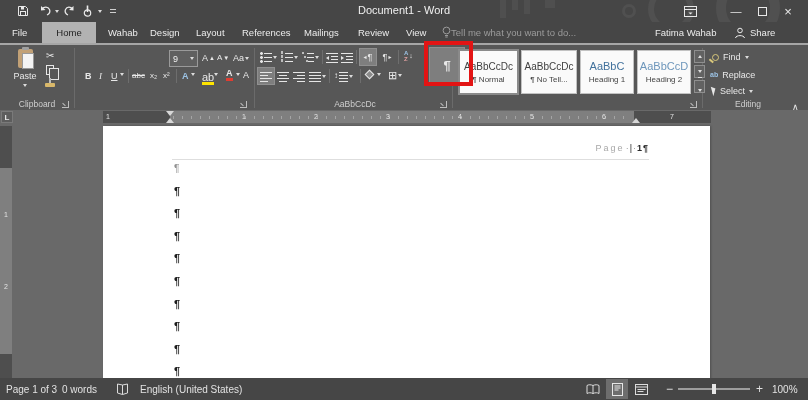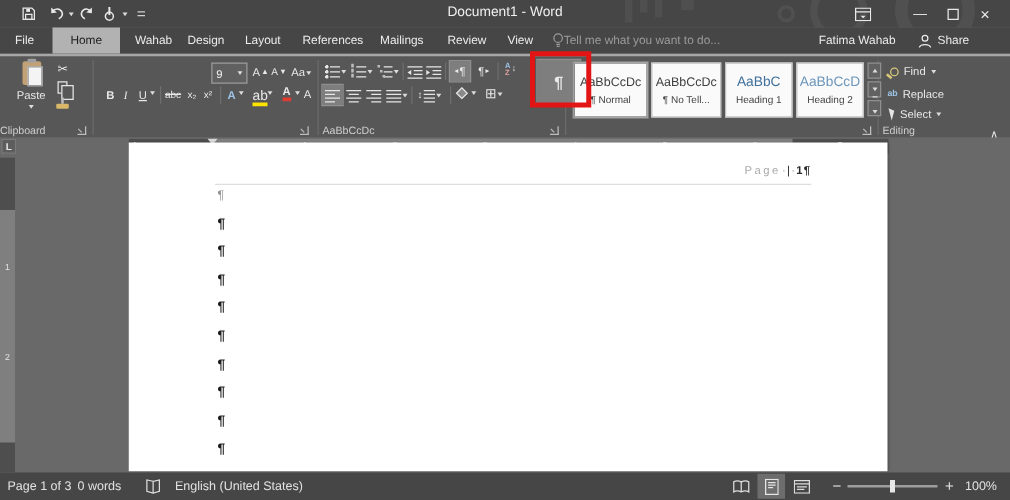--- a/index.html
+++ b/index.html
@@ -20,21 +20,21 @@
 
 .tabrow{position:absolute;left:0;top:22px;width:808px;height:21px;background:#464646}
 .rtab{position:absolute;top:0;height:21px;display:flex;align-items:center;justify-content:center;font-size:9.5px;color:#ececec;padding:0 10px}
 .rtab.active{background:#b2b2b2;color:#1f1f1f}
 .tellme{position:absolute;top:0;height:21px;display:flex;align-items:center;gap:0;font-size:9.5px;color:#9b9b9b}
 .acct{position:absolute;top:0;height:21px;display:flex;align-items:center;gap:4px;font-size:9.5px;color:#ececec}
 
 
 .ribbon{position:absolute;left:0;top:43px;width:808px;height:67px;background:#575757;border-top:2px solid #a6a6a6;color:#e8e8e8}
 .gdiv{position:absolute;top:3px;width:1px;height:60px;background:#6b6b6b}
-.glabel{position:absolute;top:54px;font-size:8.5px;color:#cfcfcf;text-align:left}
+.glabel{position:absolute;top:54px;font-size:8.5px;color:#cfcfcf;text-align:center}
 .dlg{position:absolute;top:56px;width:7px;height:7px;border-right:1px solid #bdbdbd;border-bottom:1px solid #bdbdbd}
 .dlg::after{content:"";position:absolute;left:0;top:3px;width:4px;height:1px;background:#bdbdbd;transform:rotate(45deg)}
 .s{position:absolute;font-size:9px;color:#e8e8e8;line-height:12px;display:flex;align-items:center;gap:1px}
 .pressed{background:#7e7e7e;outline:1px solid #8f8f8f}
 .combo{position:absolute;height:17px;border:1px solid #9a9a9a;background:#606060;display:flex;align-items:center;font-size:9px;color:#f2f2f2;padding:0 3px;justify-content:space-between}
 .bars{display:inline-block;width:12px;height:12px;background-repeat:no-repeat}
 .b-left{background-image:linear-gradient(#e6e6e6,#e6e6e6),linear-gradient(#e6e6e6,#e6e6e6),linear-gradient(#e6e6e6,#e6e6e6),linear-gradient(#e6e6e6,#e6e6e6);background-size:12px 1px,8px 1px,12px 1px,8px 1px;background-position:0 2px,0 5px,0 8px,0 11px}
 .b-center{background-image:linear-gradient(#e6e6e6,#e6e6e6),linear-gradient(#e6e6e6,#e6e6e6),linear-gradient(#e6e6e6,#e6e6e6),linear-gradient(#e6e6e6,#e6e6e6);background-size:12px 1px,8px 1px,12px 1px,8px 1px;background-position:0 2px,2px 5px,0 8px,2px 11px}
 .b-right{background-image:linear-gradient(#e6e6e6,#e6e6e6),linear-gradient(#e6e6e6,#e6e6e6),linear-gradient(#e6e6e6,#e6e6e6),linear-gradient(#e6e6e6,#e6e6e6);background-size:12px 1px,8px 1px,12px 1px,8px 1px;background-position:0 2px,4px 5px,0 8px,4px 11px}
 .b-just{background-image:linear-gradient(#e6e6e6,#e6e6e6),linear-gradient(#e6e6e6,#e6e6e6),linear-gradient(#e6e6e6,#e6e6e6),linear-gradient(#e6e6e6,#e6e6e6);background-size:12px 1px,12px 1px,12px 1px,12px 1px;background-position:0 2px,0 5px,0 8px,0 11px}
@@ -78,21 +78,21 @@
 .tabsel{position:absolute;left:1px;top:1px;width:12px;height:12px;background:#5d5d5d;border:1px solid #7a7a7a;color:#e8e8e8;font-size:8px;display:flex;align-items:center;justify-content:center;font-weight:bold}
 .hruler{position:absolute;left:103px;top:1px;width:608px;height:12px;background:#7f7f7f}
 .hruler .dk{position:absolute;top:0;height:12px;background:#4e4e4e}
 .rnum{position:absolute;top:2px;width:10px;text-align:center;font-size:7px;color:#e3e3e3}
 .ticks{position:absolute;top:5px;height:3px;background-image:repeating-linear-gradient(90deg,#a5a5a5 0 1px,transparent 1px 9px)}
 .m-first{position:absolute;width:0;height:0;border-left:4px solid transparent;border-right:4px solid transparent;border-top:5px solid #d8d8d8;top:0}
 .m-hang{position:absolute;width:0;height:0;border-left:4px solid transparent;border-right:4px solid transparent;border-bottom:5px solid #d8d8d8;bottom:0}
 .vruler{position:absolute;left:0;top:16px;width:12px;height:252px;background:#7f7f7f}
 .vruler .dk{position:absolute;left:0;width:12px;background:#4e4e4e}
 .vnum{position:absolute;left:0;width:12px;text-align:center;font-size:7px;color:#e3e3e3}
-.page{position:absolute;left:103px;top:4px;width:607px;height:263px;background:#ffffff;box-shadow:1px 0 2px rgba(0,0,0,.25)}
+.page{position:absolute;left:103px;top:16px;width:607px;height:263px;background:#ffffff;box-shadow:1px 0 2px rgba(0,0,0,.25)}
 .hdrline{position:absolute;left:69px;top:33px;width:477px;height:1px;background:#dedede}
 .hdrtext{position:absolute;right:62px;top:17px;font-size:9px;color:#2b2b2b;display:flex;align-items:center;gap:1px}
 .hgray{color:#a8a8a8;letter-spacing:2px}
 .hdot{color:#9a9a9a}
 .pmark{position:absolute;left:71px;font-size:11px;font-weight:bold;color:#1c1c1c;line-height:11px}
 .pmark.lite{color:#8f8f8f;font-weight:normal;font-size:10px}
 
 
 .statusbar{position:absolute;left:0;top:378px;width:808px;height:22px;background:#464646;color:#e2e2e2;font-size:10px}
 .stitem{position:absolute;top:0;height:22px;display:flex;align-items:center}

